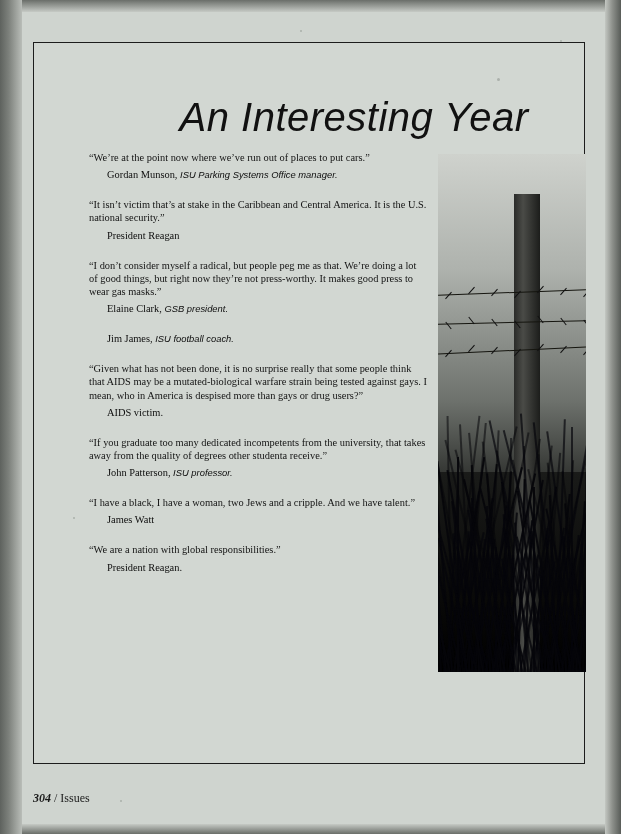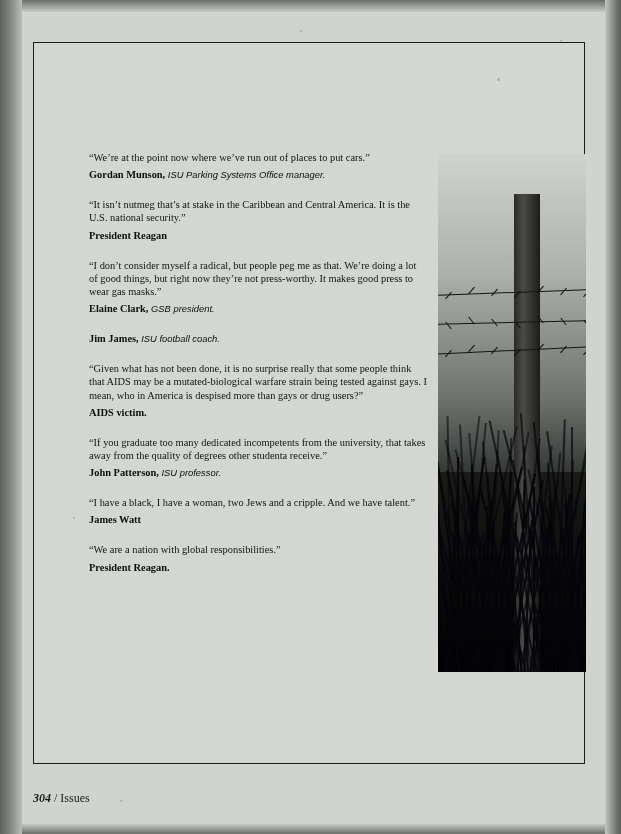--- a/index.html
+++ b/index.html
@@ -140,21 +140,22 @@
     text-align: left;
   }
   .attrib {
     font-family: "Liberation Serif", serif;
     font-size: 10.4px;
     line-height: 13px;
     color: #0d0d0d;
     margin: 0;
   }
   .attrib .who {
-    font-weight: bold;
+    font-weight: normal;
+    margin-left: 18px;
   }
   .attrib .role {
     font-family: "Liberation Sans", sans-serif;
     font-style: italic;
     font-size: 9.4px;
     font-weight: normal;
   }
 
   
   #folio {
@@ -185,20 +186,21 @@
 
 <div id="page-scan">
 
   <div class="edge-top"></div>
   <div class="edge-bottom"></div>
   <div class="gutter-left"></div>
   <div class="gutter-right"></div>
 
   <div id="printed-page">
 
+    <div id="title">An Interesting Year</div>
 
     <div id="photo">
       <div class="sky"></div>
       <div class="ground"></div>
       <div class="post"></div>
       <div class="wire w1"></div>
       <div class="wire w2"></div>
       <div class="wire w3"></div>
       <div id="barbs">
           <div class="barb" style="left: 6px; top: 141px; transform: rotate(-48deg);"></div>
@@ -344,21 +346,21 @@
           <div class="grass" style="left: 152.86px; height: 126px; transform: rotate(-11deg); opacity: 0.79;"></div>
         </div>
     </div>
 
     <div id="quotes">
         <div class="quote-block">
           <p class="quote-text">“We’re at the point now where we’ve run out of places to put cars.”</p>
           <p class="attrib"><span class="who">Gordan Munson,</span> <span class="role">ISU Parking Systems Office manager.</span></p>
         </div>
         <div class="quote-block">
-          <p class="quote-text">“It isn’t nutmeg that’s at stake in the Caribbean and Central America. It is the U.S. national security.”</p>
+          <p class="quote-text">“It isn’t victim that’s at stake in the Caribbean and Central America. It is the U.S. national security.”</p>
           <p class="attrib"><span class="who">President Reagan</span></p>
         </div>
         <div class="quote-block">
           <p class="quote-text">“I don’t consider myself a radical, but people peg me as that. We’re doing a lot of good things, but right now they’re not press-worthy. It makes good press to wear gas masks.”</p>
           <p class="attrib"><span class="who">Elaine Clark,</span> <span class="role">GSB president.</span></p>
         </div>
         <div class="quote-block">
           <p class="attrib"><span class="who">Jim James,</span> <span class="role">ISU football coach.</span></p>
         </div>
         <div class="quote-block">

